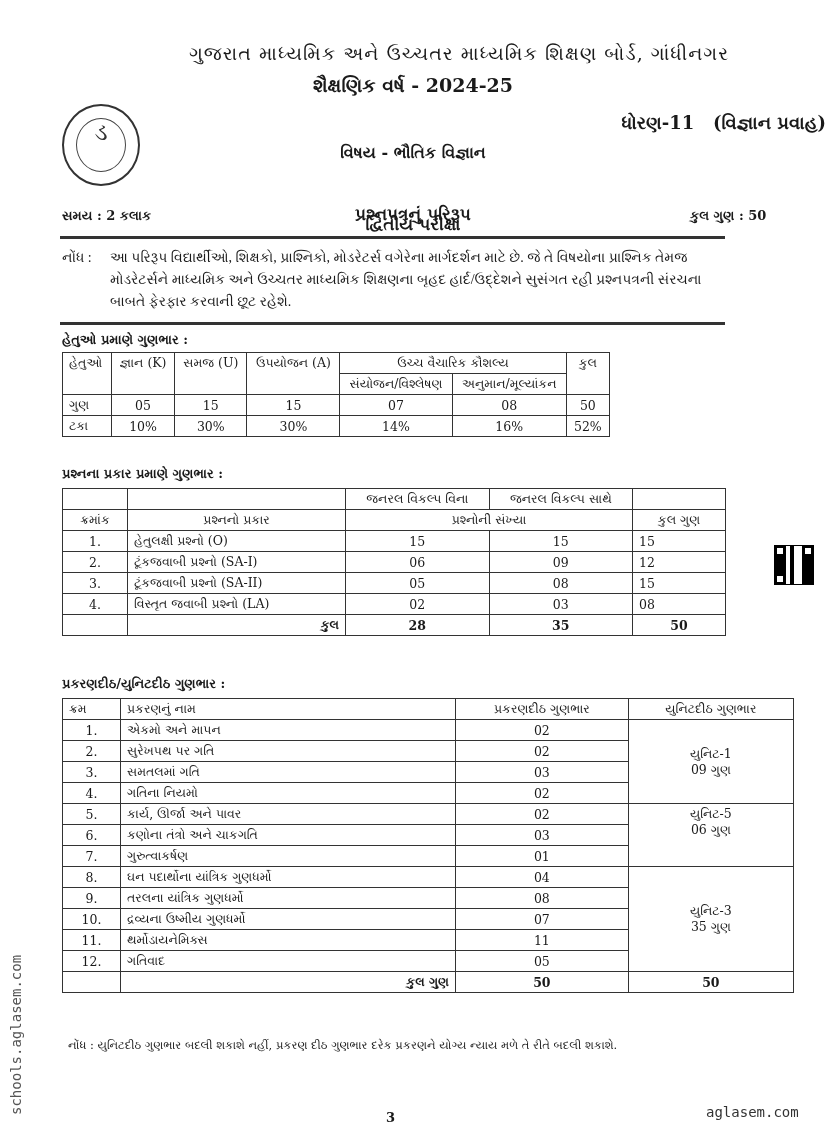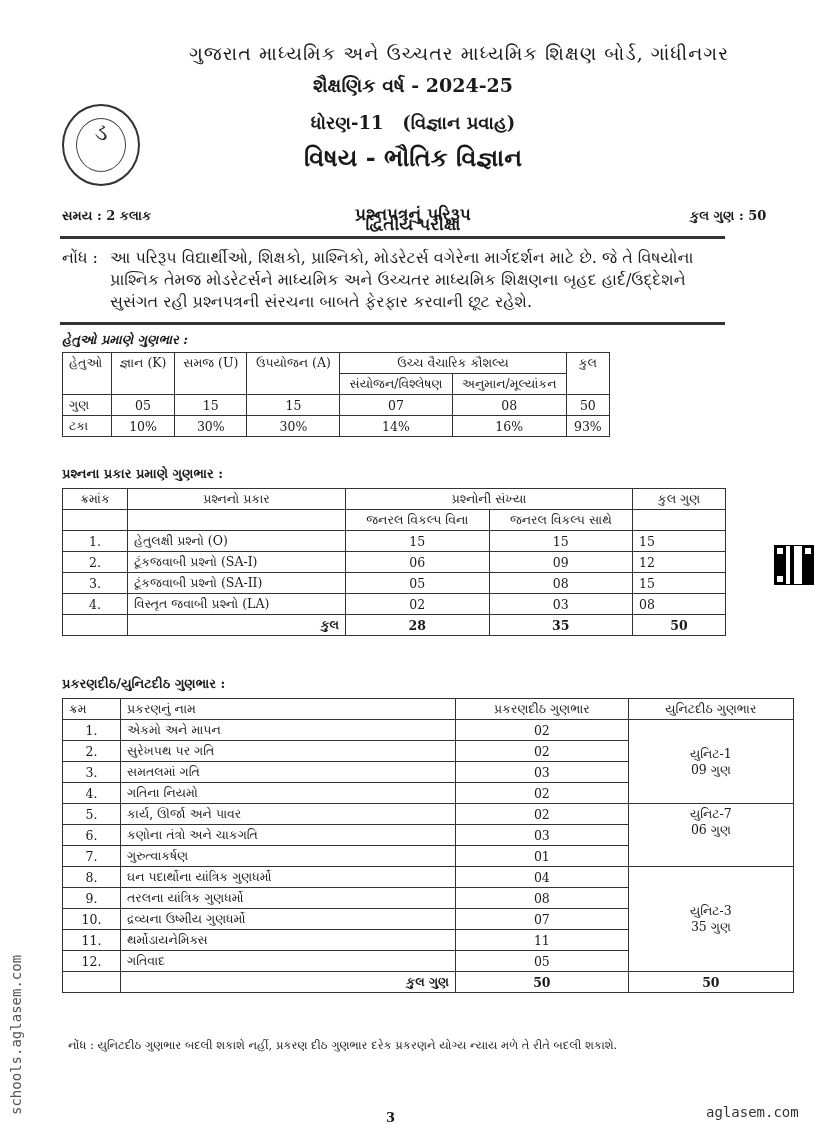--- a/index.html
+++ b/index.html
@@ -3,31 +3,31 @@
 <meta charset="utf-8">
 <style>
   html,body{margin:0;padding:0;background:#fff;}
   body{width:826px;height:1135px;position:relative;overflow:hidden;
        font-family:"DejaVu Serif","Liberation Serif",serif;color:#1a1a1a;}
   .abs{position:absolute;}
   .center{left:0;width:826px;text-align:center;}
   .h1{top:42px;font-size:19px;letter-spacing:1px;padding-left:46px;}
   .h2{top:74px;font-size:19px;font-weight:bold;}
   .h3{top:112px;font-size:18px;font-weight:bold;}
-  .h4{top:143px;font-size:24px;font-weight:bold;}
+  .h4{top:143px;font-size:16px;font-weight:bold;}
   .h5{top:174px;font-size:17px;font-weight:bold;margin-top:40px;}
   .h6{top:204px;font-size:17px;font-weight:bold;}
   .seal{left:62px;top:104px;width:78px;height:82px;border:2px solid #333;border-radius:50%;
         box-sizing:border-box;}
   .seal .inner{position:absolute;left:12px;top:12px;width:50px;height:54px;border:1.5px solid #444;border-radius:50%;box-sizing:border-box;}
   .seal .swan{position:absolute;left:0;top:0;width:100%;height:100%;text-align:center;line-height:52px;font-size:24px;color:#333;}
   .time{left:62px;top:208px;font-size:13px;font-weight:bold;}
   .total{left:690px;top:208px;font-size:13px;font-weight:bold;}
   .rule{left:60px;width:665px;height:3px;background:#333;}
-  .note{left:62px;top:247px;width:665px;font-size:16px;line-height:22px;}
+  .note{left:62px;top:247px;width:665px;font-size:14px;line-height:22px;font-family:Liberation Serif, serif;}
   .note .lab{position:absolute;left:0;top:0;}
   .note .txt{margin-left:48px;display:block;}
   .sec{left:62px;font-size:13px;font-weight:bold;}
   table{border-collapse:collapse;position:absolute;font-size:12.5px;}
   td,th{border:1.5px solid #333;padding:2px 6px;font-weight:normal;}
   .c{text-align:center;}
   .b{font-weight:bold;text-align:center;}
   .wm-left{left:8px;top:1115px;transform:rotate(-90deg);transform-origin:left top;
            font-family:"DejaVu Sans Mono","Liberation Mono",monospace;font-size:14px;color:#555;}
   .wm-right{left:706px;top:1104px;font-family:"DejaVu Sans Mono","Liberation Mono",monospace;font-size:14px;color:#333;text-align:center;}
@@ -41,35 +41,35 @@
 </style>
 </head>
 <body>
 
 <div class="abs center h1">ગુજરાત માધ્યમિક અને ઉચ્ચતર માધ્યમિક શિક્ષણ બોર્ડ, ગાંધીનગર</div>
 <div class="abs center h2">શૈક્ષણિક વર્ષ - 2024-25</div>
 <div class="abs seal">
   <div class="inner"></div>
   <div class="swan">ડ</div>
 </div>
-<div class="abs center h3" style="white-space:pre;">ધોરણ-11   (વિજ્ઞાન પ્રવાહ)</div>
+<div class="abs center h3" style="white-space:pre;text-align:right;">ધોરણ-11   (વિજ્ઞાન પ્રવાહ)</div>
 <div class="abs center h4">વિષય - ભૌતિક વિજ્ઞાન</div>
 <div class="abs center h5">દ્વિતીય પરીક્ષા</div>
 <div class="abs center h6">પ્રશ્નપત્રનું પરિરૂપ</div>
 <div class="abs time">સમય : 2 કલાક</div>
 <div class="abs total">કુલ ગુણ : 50</div>
 
 <div class="abs rule" style="top:236px;"></div>
 <div class="abs note">
   <span class="lab">નોંધ :</span>
   <span class="txt">આ પરિરૂપ વિદ્યાર્થીઓ, શિક્ષકો, પ્રાશ્નિકો, મોડરેટર્સ વગેરેના માર્ગદર્શન માટે છે. જે તે વિષયોના પ્રાશ્નિક તેમજ મોડરેટર્સને માધ્યમિક અને ઉચ્ચતર માધ્યમિક શિક્ષણના બૃહદ હાર્દ/ઉદ્દેશને સુસંગત રહી પ્રશ્નપત્રની સંરચના બાબતે ફેરફાર કરવાની છૂટ રહેશે.</span>
 </div>
 <div class="abs rule" style="top:322px;"></div>
 
-<div class="abs sec" style="top:332px;font-style:italic;">હેતુઓ પ્રમાણે ગુણભાર :</div>
+<div class="abs sec" style="top:332px;">હેતુઓ પ્રમાણે ગુણભાર :</div>
 <table style="left:62px;top:352px;width:548px;">
   <tbody>
       <tr>
     <td rowspan="2" style="vertical-align:top;">હેતુઓ</td>
     <td rowspan="2" class="c" style="vertical-align:top;">જ્ઞાન (K)</td>
     <td rowspan="2" class="c" style="vertical-align:top;">સમજ (U)</td>
     <td rowspan="2" class="c" style="vertical-align:top;">ઉપયોજન (A)</td>
     <td colspan="2" class="c">ઉચ્ચ વૈચારિક કૌશલ્ય</td>
     <td rowspan="2" class="c" style="vertical-align:top;">કુલ</td>
   </tr>
@@ -86,40 +86,40 @@
     <td class="c">08</td>
     <td class="c">50</td>
   </tr>
   <tr>
     <td>ટકા</td>
     <td class="c">10%</td>
     <td class="c">30%</td>
     <td class="c">30%</td>
     <td class="c">14%</td>
     <td class="c">16%</td>
-    <td class="c">93%</td>
+    <td class="c">52%</td>
   </tr>
 </tbody>
   </table>
 
 <div class="abs sec" style="top:466px;">પ્રશ્નના પ્રકાર પ્રમાણે ગુણભાર :</div>
 <table style="left:62px;top:488px;width:664px;">
   <tbody>
       <tr>
+    <td></td>
+        <td></td>
+    <td class="c">જનરલ વિકલ્પ વિના</td>
+    <td class="c">જનરલ વિકલ્પ સાથે</td>
+    <td></td>
+  </tr>
+  <tr>
     <td class="c" style="width:52px;">ક્રમાંક</td>
     <td class="c" style="width:205px;">પ્રશ્નનો પ્રકાર</td>
     <td class="c" colspan="2">પ્રશ્નોની સંખ્યા</td>
     <td class="c" style="width:80px;">કુલ ગુણ</td>
-  </tr>
-  <tr>
-    <td></td>
-        <td></td>
-    <td class="c">જનરલ વિકલ્પ વિના</td>
-    <td class="c">જનરલ વિકલ્પ સાથે</td>
-    <td></td>
   </tr>
   <tr>
     <td class="c">1.</td>
     <td>હેતુલક્ષી પ્રશ્નો (O)</td>
     <td class="c">15</td>
     <td class="c">15</td>
     <td>15</td>
   </tr>
   <tr>
     <td class="c">2.</td>
@@ -179,21 +179,21 @@
       </tr>
   <tr>
         <td class="c">4.</td>
         <td>ગતિના નિયમો</td>
         <td class="c">02</td>
       </tr>
   <tr>
         <td class="c">5.</td>
         <td>કાર્ય, ઊર્જા અને પાવર</td>
         <td class="c">02</td>
-    <td rowspan="3" class="c" style="vertical-align:top;"><span>યુનિટ-7</span><br><span>06 ગુણ</span></td>
+    <td rowspan="3" class="c" style="vertical-align:top;"><span>યુનિટ-5</span><br><span>06 ગુણ</span></td>
       </tr>
   <tr>
         <td class="c">6.</td>
         <td>કણોના તંત્રો અને ચાકગતિ</td>
         <td class="c">03</td>
       </tr>
   <tr>
         <td class="c">7.</td>
         <td>ગુરુત્વાકર્ષણ</td>
         <td class="c">01</td>

